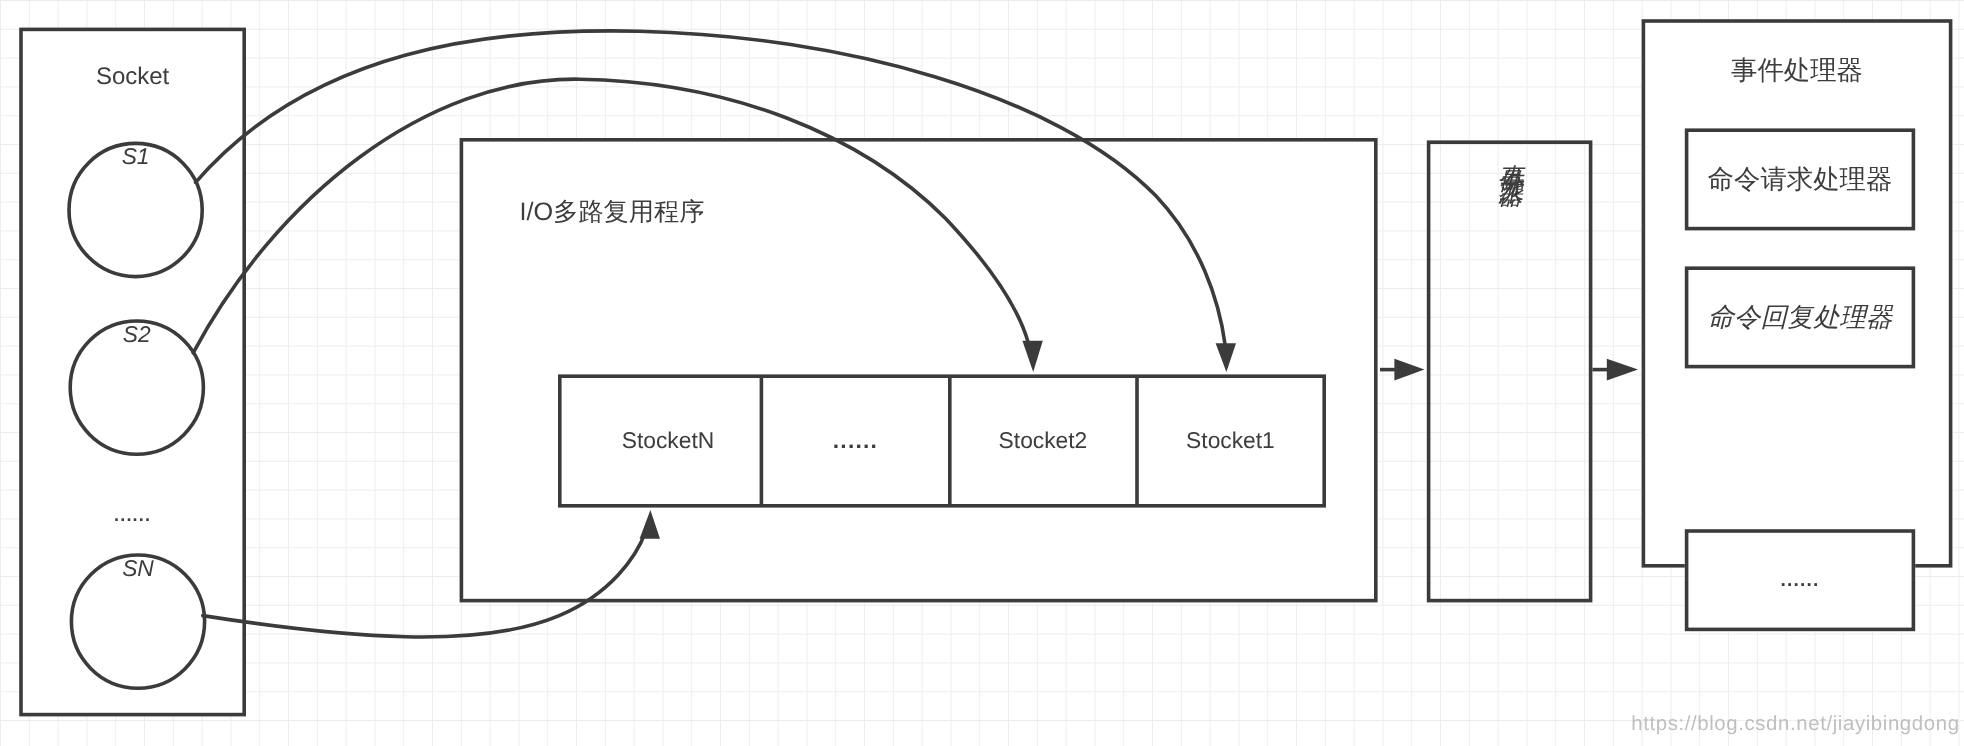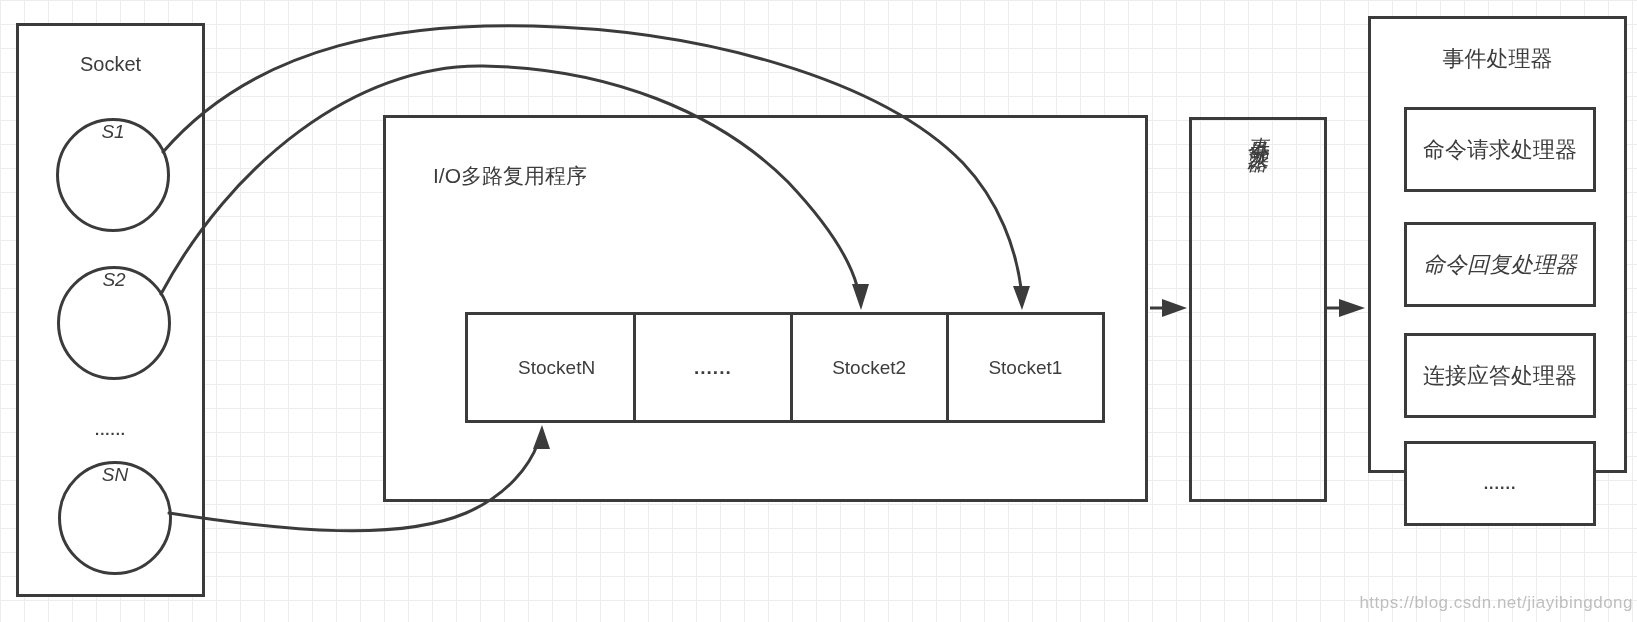--- a/index.html
+++ b/index.html
@@ -104,23 +104,20 @@
   </div>
 
   <div class="box white" id="handler-box">
     <div id="handler-title">事件处理器</div>
     <div class="handler" id="handler-0">
       <span>命令请求处理器</span>
     </div>
     <div class="handler" id="handler-1">
       <span>命令回复处理器</span>
     </div>
-    <div class="handler" id="handler-2">
-      <span>连接应答处理器</span>
-    </div>
     <div class="handler" id="handler-3">
       <span class="dots">......</span>
     </div>
   </div>
 
   <svg id="edges" viewBox="0 0 1637 622">
 
     <path class="curve" d="M 163 152 C 260 40 410 23 533 26 C 700 30 880 78 963 163 C 1000 202 1016 250 1021 288"></path>
     <polygon points="1013,286 1030,286 1022,310"></polygon>
 

